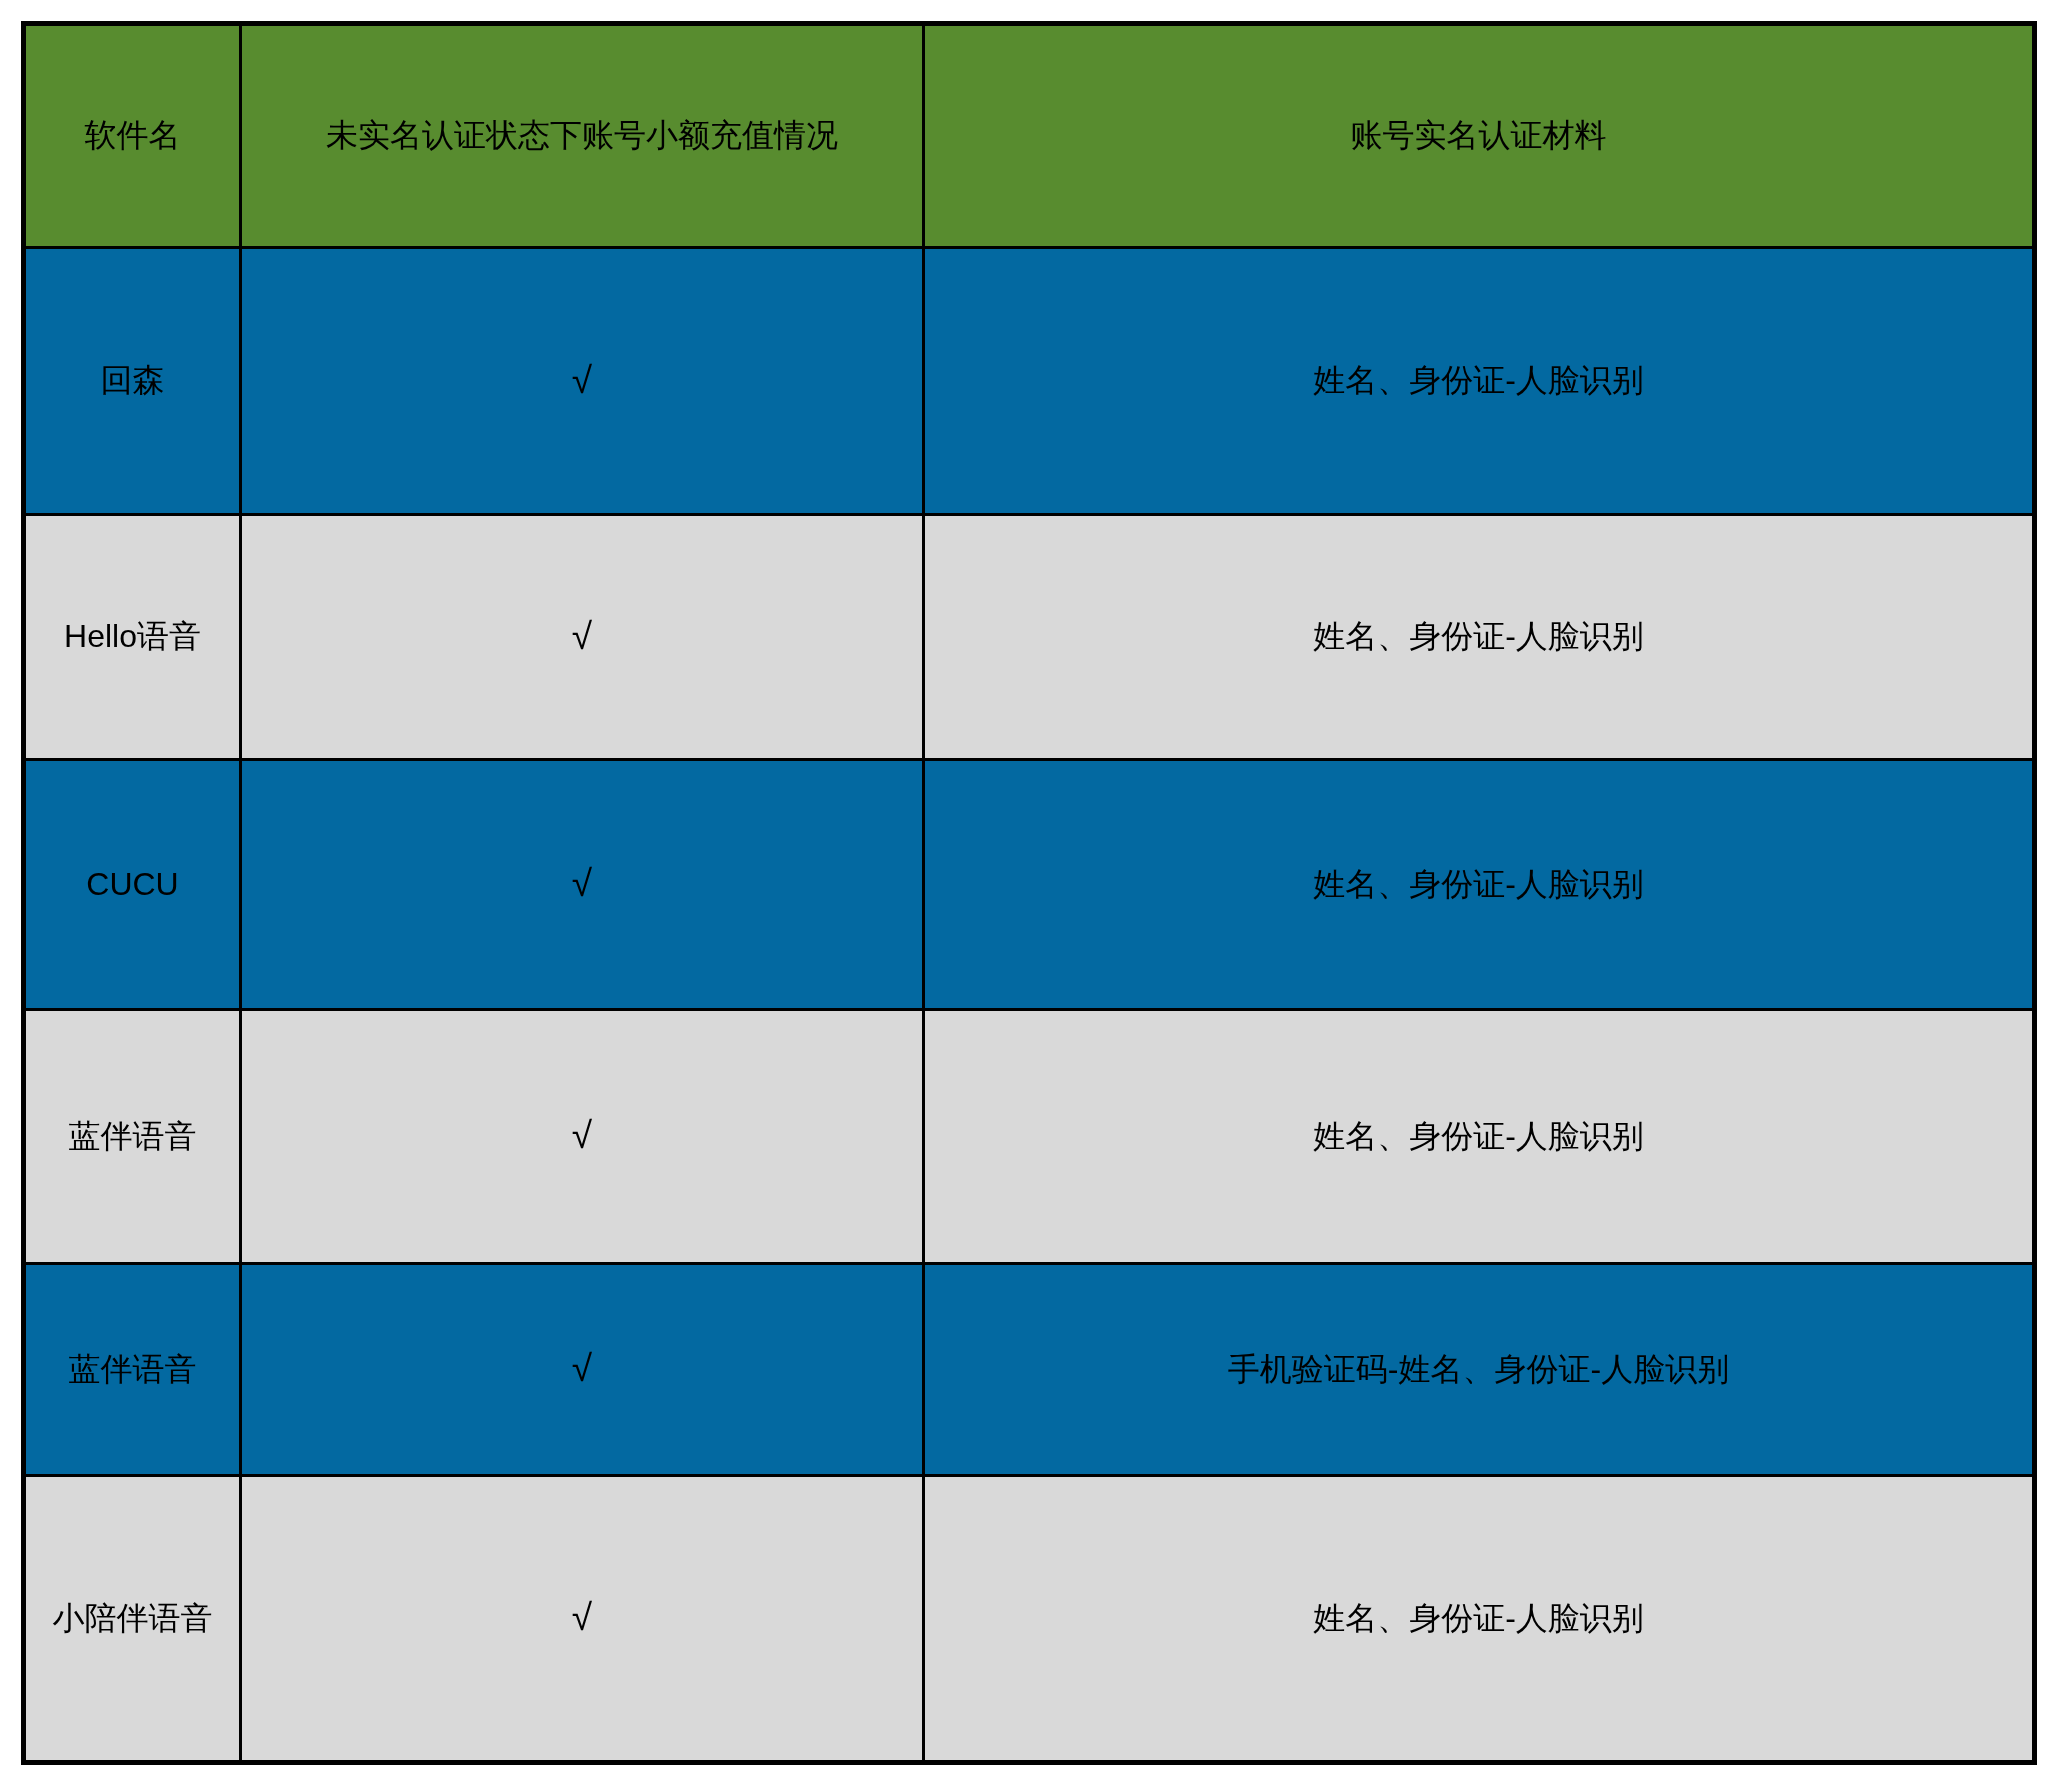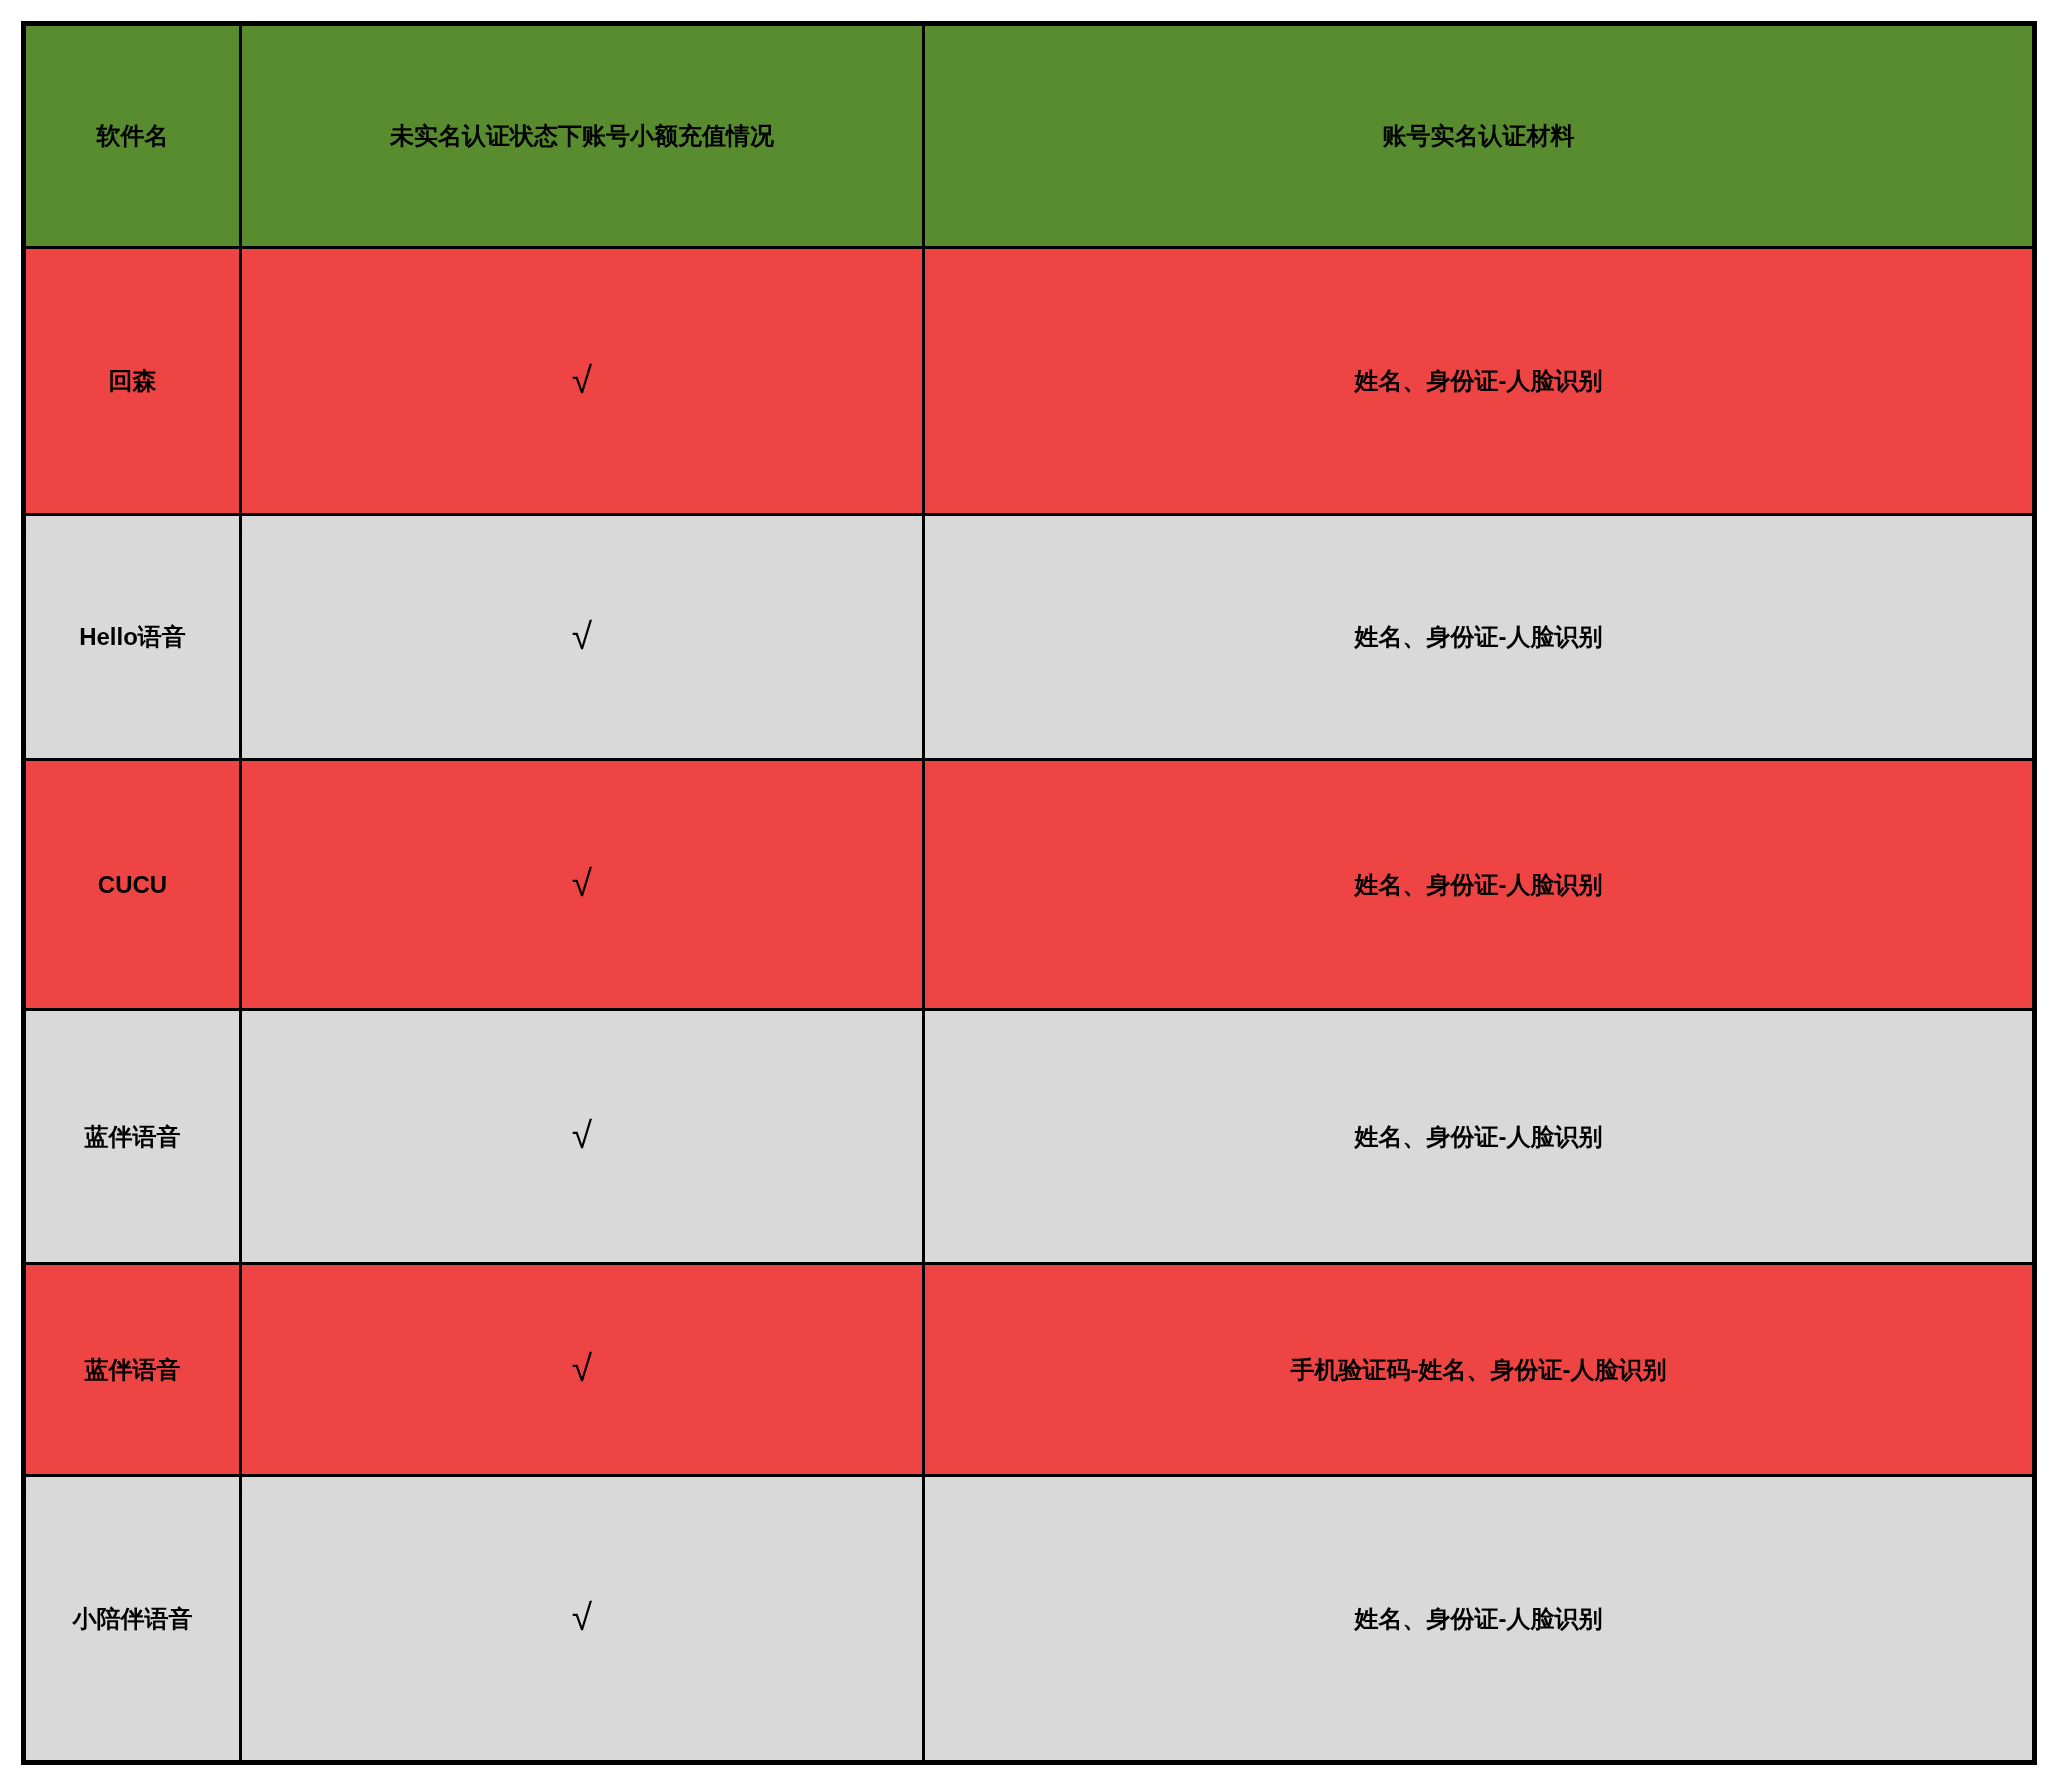--- a/index.html
+++ b/index.html
@@ -30,41 +30,41 @@
   table.rn-table col.c1 { width: 217px; }
   table.rn-table col.c2 { width: 683px; }
   table.rn-table col.c3 { width: 1111px; }
 
   table.rn-table th,
   table.rn-table td {
     border: 3.5px solid #000000;
     text-align: center;
     vertical-align: middle;
     color: #000000;
-    font-weight: bold;
-    font-size: 24px;
+    font-weight: normal;
+    font-size: 32px;
     line-height: 1.3;
     padding: 0 7px;
     overflow: hidden;
   }
   
   table.rn-table thead tr { height: 224px; }
   table.rn-table thead th { background: #588C2F; }
 
   
   table.rn-table tbody tr:nth-child(1) { height: 218px; }
   table.rn-table tbody tr:nth-child(2) { height: 201px; }
   table.rn-table tbody tr:nth-child(3) { height: 204px; }
   table.rn-table tbody tr:nth-child(4) { height: 208px; }
   table.rn-table tbody tr:nth-child(5) { height: 173px; }
   table.rn-table tbody tr:nth-child(6) { height: 235px; }
   table.rn-table tbody tr:nth-child(7) { height: 247px; }
 
   
-  table.rn-table tbody tr td { background: #ef4444; }
+  table.rn-table tbody tr td { background: #0369a1; }
   table.rn-table tbody tr:nth-child(even) td { background: #D9D9D9; }
 
   
   table.rn-table td.check {
     font-weight: normal;
     font-size: 37px;
   }
 </style>
 </head>
 <body>

